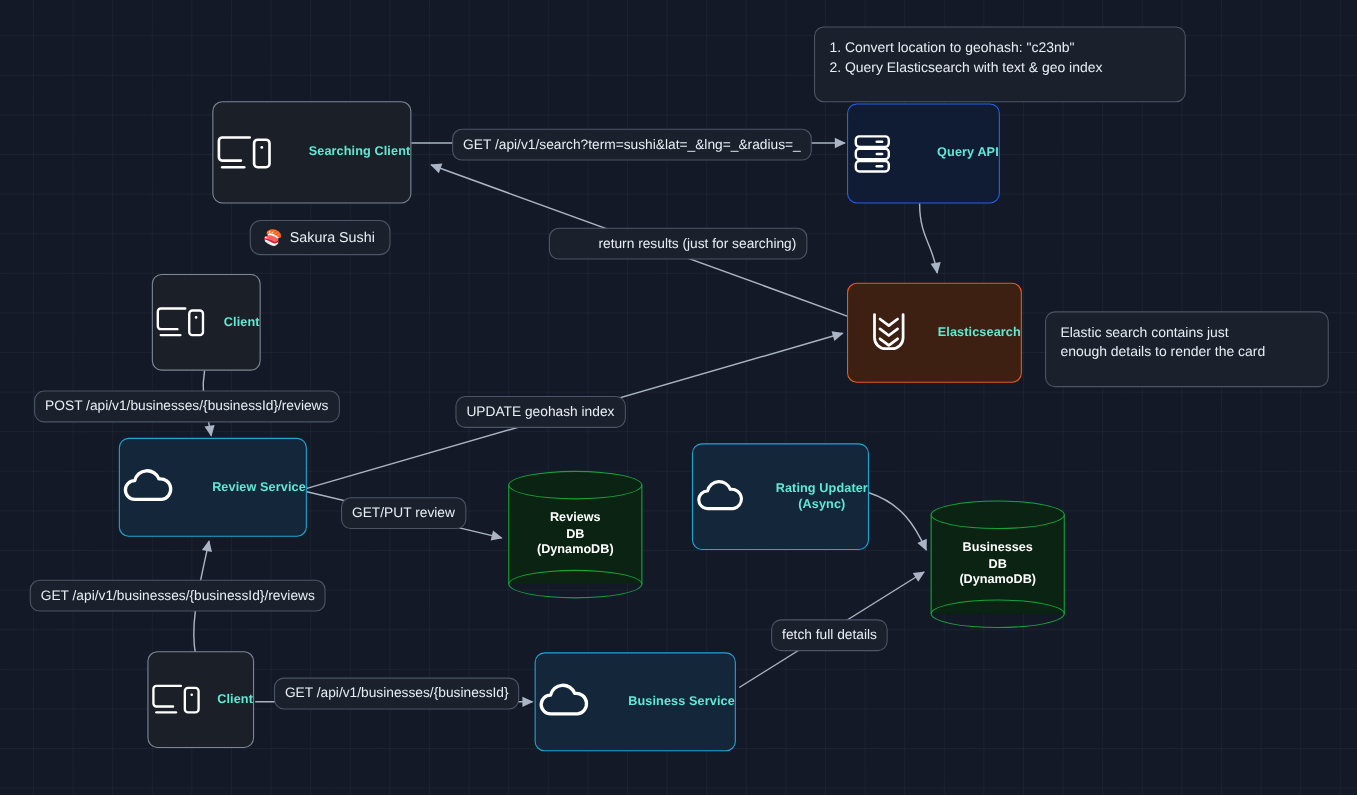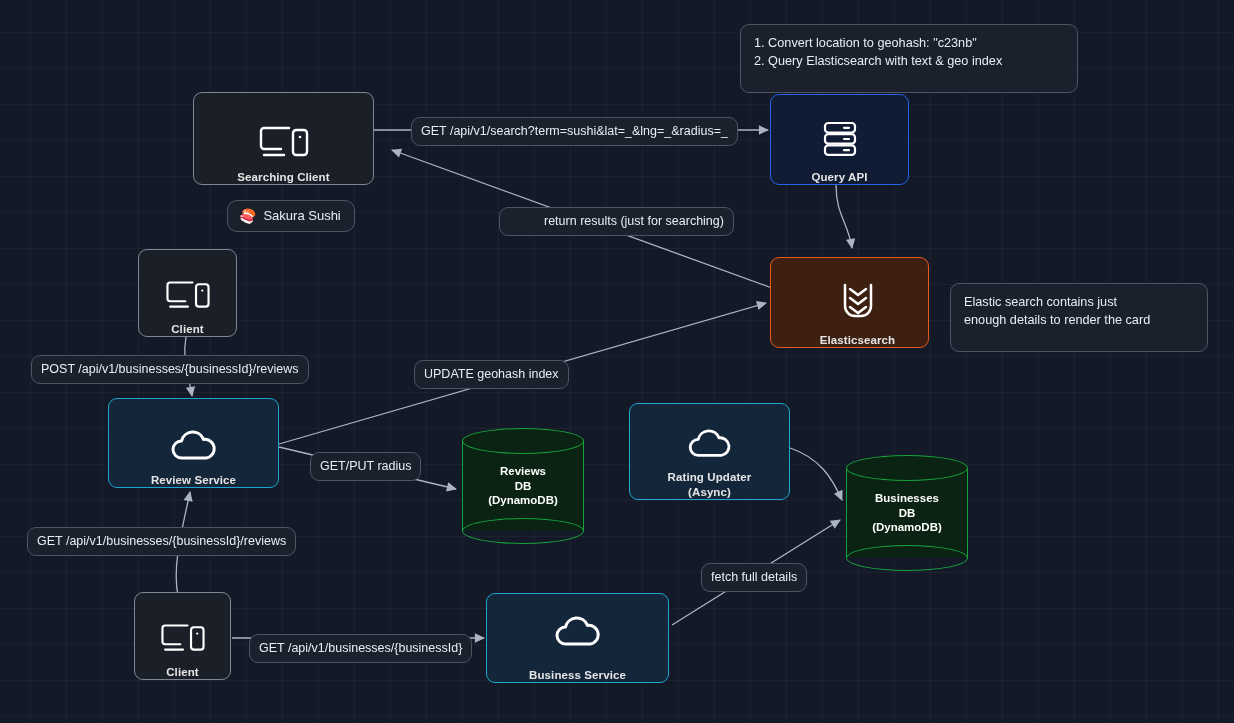--- a/index.html
+++ b/index.html
@@ -32,25 +32,25 @@
     width: 1234px;
     height: 723px;
     pointer-events: none;
   }
 
   
   .node {
     position: absolute;
     border-radius: 9px;
     display: flex;
-    flex-direction: column;
+    flex-direction: row;
     align-items: center;
-    justify-content: flex-end;
+    justify-content: space-between;
     gap: 9px;
-    color: #e5e5e5;
+    color: #5eead4;
   }
 
   .node .nlabel {
     font-size: 11.5px;
     font-weight: bold;
     line-height: 1.25;
     text-align: center;
     letter-spacing: 0.1px;
     white-space: pre-line;
   }
@@ -315,21 +315,21 @@
   </div>
 
   <div class="elabel" style="left:411px; top:117px;">GET /api/v1/search?term=sushi&amp;lat=_&amp;lng=_&amp;radius=_</div>
 
   <div class="elabel" style="left:499px; top:207px;padding-left:44px;">return results (just for searching)</div>
 
   <div class="elabel" style="left:31px; top:355px;">POST /api/v1/businesses/{businessId}/reviews</div>
 
   <div class="elabel" style="left:414px; top:360px;">UPDATE geohash index</div>
 
-  <div class="elabel" style="left:310px; top:452px;">GET/PUT radius</div>
+  <div class="elabel" style="left:310px; top:452px;">GET/PUT review</div>
 
   <div class="elabel" style="left:27px; top:527px;">GET /api/v1/businesses/{businessId}/reviews</div>
 
-  <div class="elabel" style="left:249px; top:634px;">GET /api/v1/businesses/{businessId}</div>
+  <div class="elabel" style="left:249px; top:616px;">GET /api/v1/businesses/{businessId}</div>
 
   <div class="elabel" style="left:701px; top:563px;">fetch full details</div>
 
 </div>
 
 </body></html>

